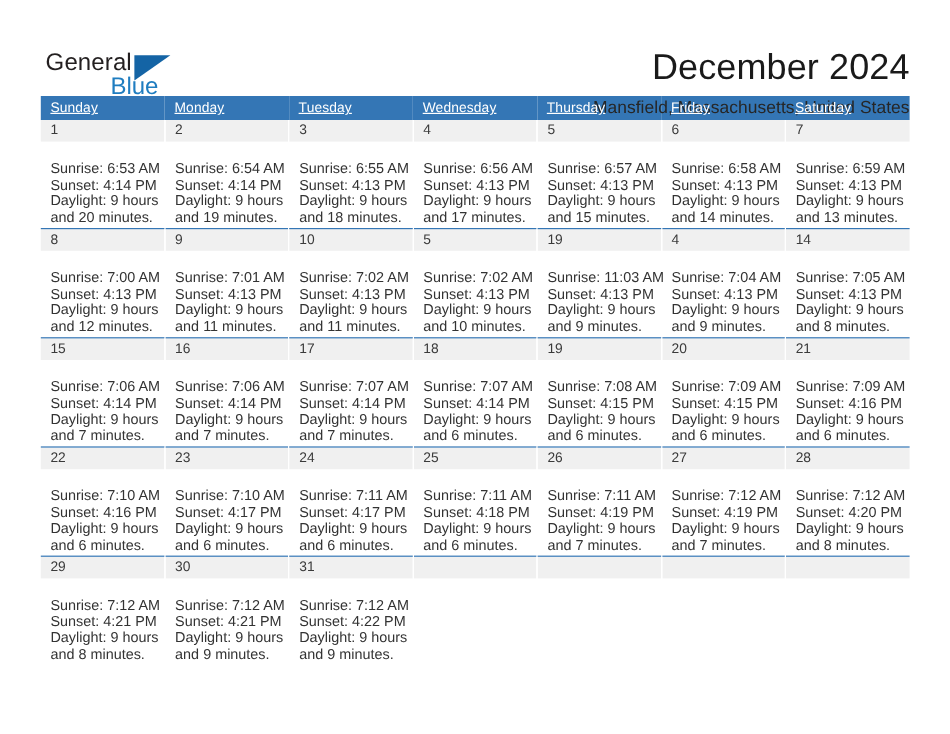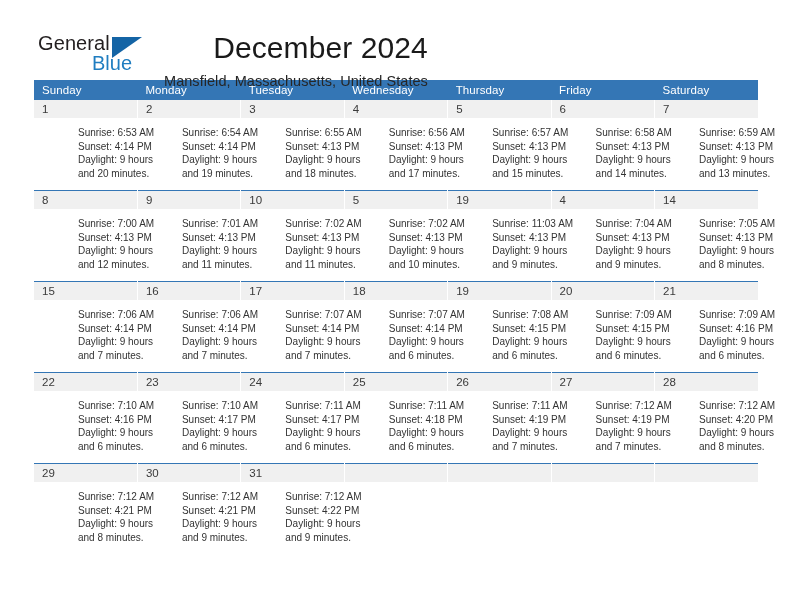--- a/index.html
+++ b/index.html
@@ -19,23 +19,23 @@
     width: 792px;
     height: 612px;
     box-sizing: border-box;
     padding: 0 34px;
   }
 
   
   .header {
     display: flex;
     align-items: flex-start;
-    justify-content: flex-start;
+    justify-content: space-between;
     height: 74px;
-    padding-top: 32px;
+    padding-top: 41px;
     box-sizing: border-box;
   }
   .logo {
     position: relative;
     width: 130px;
     height: 46px;
   }
   .logo-general {
     position: absolute;
     left: 4px;
@@ -90,20 +90,21 @@
   .calendar th {
     background: #3476b5;
     color: #ffffff;
     font-size: 11.5px;
     font-weight: normal;
     text-align: left;
     padding: 4px 0 4px 8px;
     height: 19px;
     box-sizing: border-box;
     letter-spacing: 0.1px;
+    text-decoration: underline;
   }
   .calendar td {
     width: 103.4px;
     height: 90px;
     vertical-align: top;
     padding: 0;
     border-top: 1.3px solid #3476b5;
     border-right: 1px solid #ffffff;
     background: #ffffff;
   }
@@ -115,25 +116,24 @@
   }
   .daynum {
     background: #f0f0f0;
     font-size: 11.5px;
     color: #3a3a3a;
     padding: 3px 0 4px 8px;
     height: 18px;
     box-sizing: border-box;
   }
   .cellbody {
-    padding: 8px 6px 0 8px;
-    font-size: 10px;
+    padding: 16px 6px 0 8px;
+    font-size: 12px;
     line-height: 13.6px;
     color: #333333;
-    margin-left: 36px;
   }
   .cellbody div {
     white-space: nowrap;
   }
   td.empty .cellbody { visibility: hidden; }
 </style>
 </head>
 <body>
 
 <div class="page">

